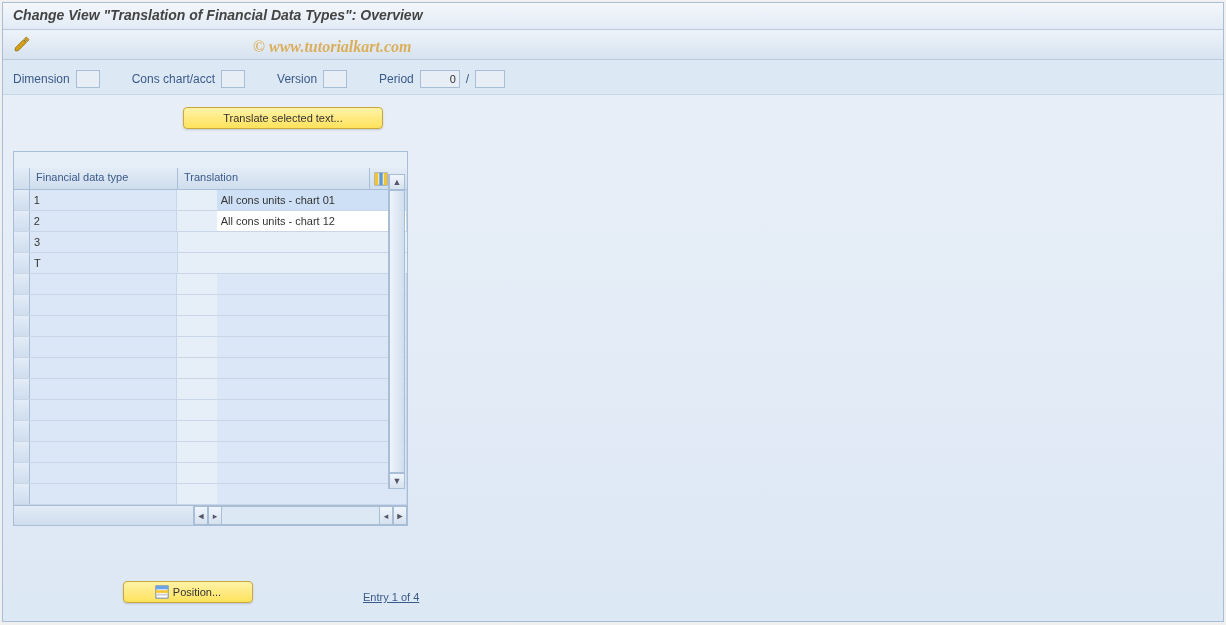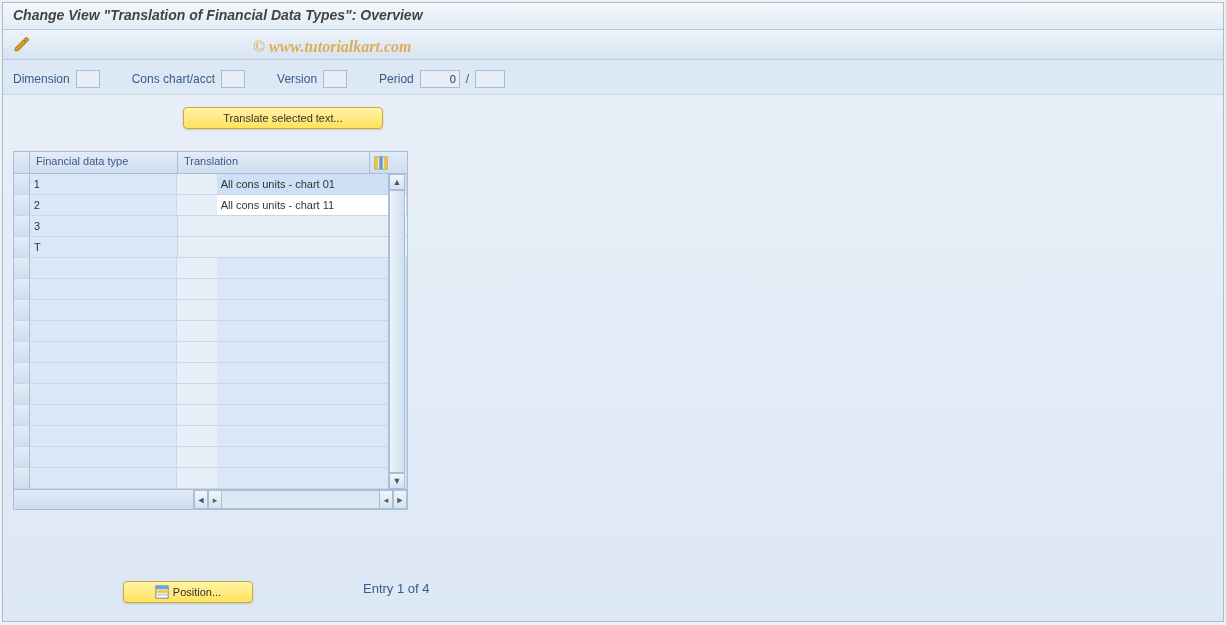--- a/index.html
+++ b/index.html
@@ -111,20 +111,21 @@
       width: 395px;
       border: 1px solid #a8bdd6;
       background: #e6eef8;
       position: relative;
     }
     .table-header {
       display: flex;
       background: linear-gradient(to bottom, #e3ecf7, #cfdded);
       border-bottom: 1px solid #a8bdd6;
       height: 22px;
+      margin-top: 16px;
     }
     .th-sel {
       width: 16px;
       border-right: 1px solid #a8bdd6;
       background: linear-gradient(to bottom, #e3ecf7, #cfdded);
     }
     .th {
       padding: 3px 6px;
       border-right: 1px solid #a8bdd6;
       color: #3a5a8a;
@@ -209,24 +210,24 @@
       cursor: pointer;
       display:flex;align-items:center;justify-content:center;
       font-size:9px;color:#556;
     }
     .htrack { flex:1;height:100%;background:#dde8f5;border-top:1px solid #a8bdd6;border-bottom:1px solid #a8bdd6;}
     .footer {
       position: absolute;
       bottom: 18px;
       left: 120px;
       display: flex;
-      align-items: flex-start;
+      align-items: flex-end;
       gap: 110px;
     }
-    .footer .entry-text { color: #3a5a8a; font-size: 13px; }
+    .footer .entry-text { color: #3a5a8a; font-size: 11px; text-decoration: underline; }
     .pencil { stroke:#8a6508; stroke-width:1; }
   </style>
 </head>
 <body>
 
 <div class="window">
 
   <div class="title-bar">Change View "Translation of Financial Data Types": Overview</div>
 
   <div class="toolbar">
@@ -276,21 +277,21 @@
     </div>
     <div class="table-body" id="table-body">
         <div class="tr selected">
           <div class="td-sel"></div>
           <div class="td c1">1</div>
           <div class="td c2">All cons units - chart 01</div>
         </div>
         <div class="tr">
           <div class="td-sel"></div>
           <div class="td c1">2</div>
-          <div class="td c2">All cons units - chart 11</div>
+          <div class="td c2">All cons units - chart 12</div>
         </div>
         <div class="tr">
           <div class="td-sel"></div>
           <div class="td c1">3</div>
         </div>
         <div class="tr">
           <div class="td-sel"></div>
           <div class="td c1">T</div>
         </div>
         <div class="tr empty">

